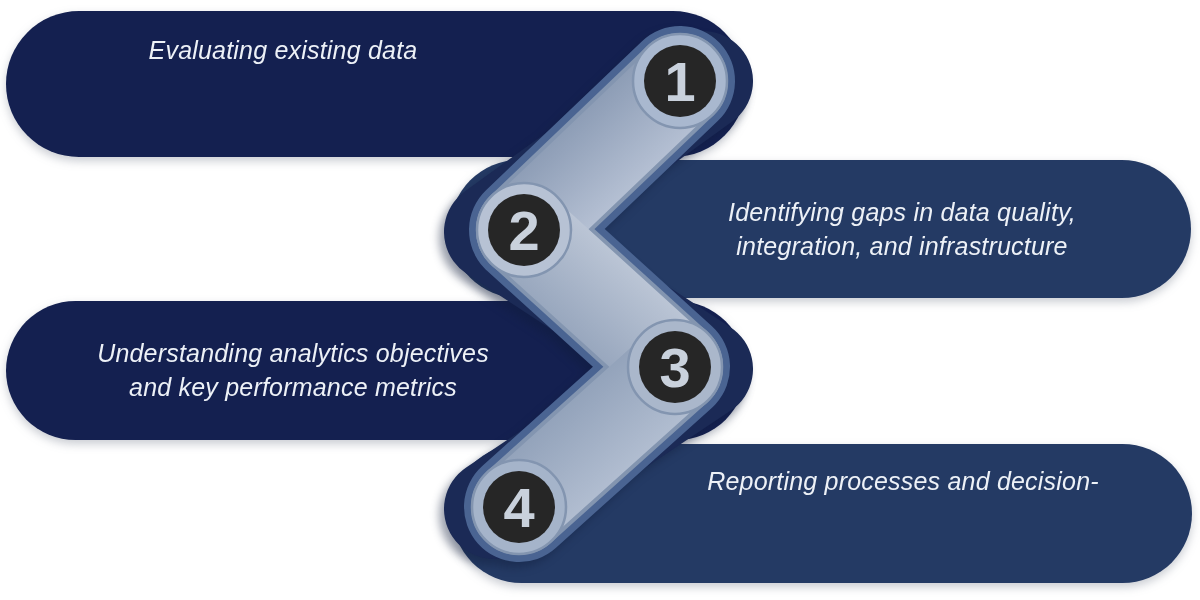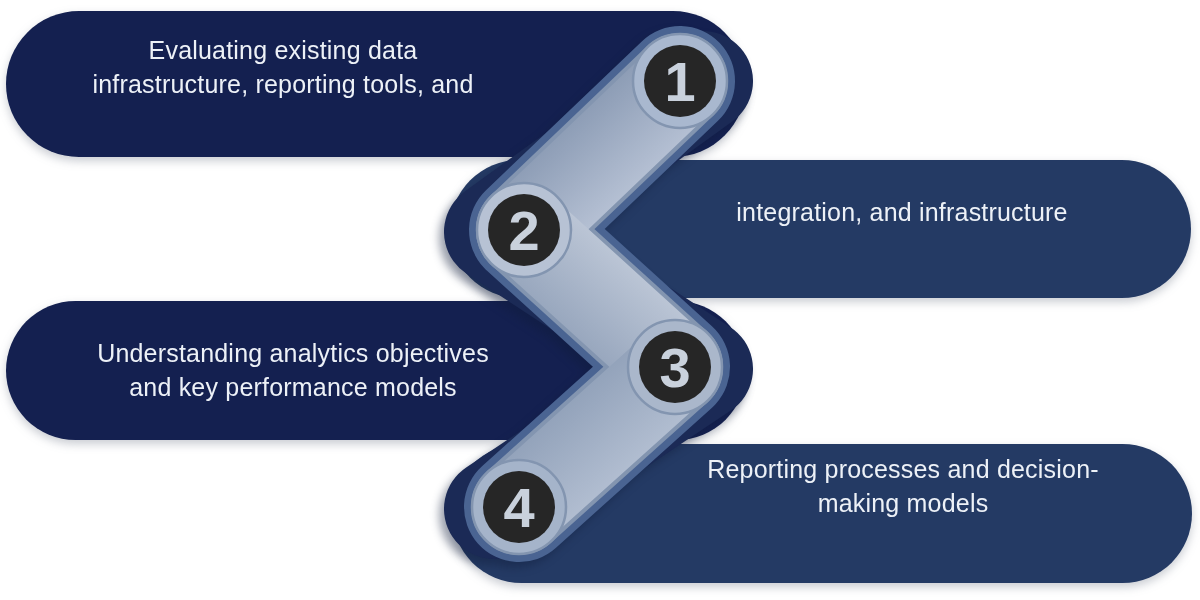--- a/index.html
+++ b/index.html
@@ -13,25 +13,26 @@
   .stage svg { position:absolute; left:0; top:0; }
   .pills-layer  { filter: drop-shadow(0px 4px 5px rgba(75,85,105,0.30)); }
   .ribbon-layer { filter: drop-shadow(-5px 6px 4px rgba(16,27,58,0.40)); }
   .pill-text {
     position:absolute;
     text-align:center;
     font-size:25px;
     line-height:34px;
     letter-spacing:0.2px;
     color:var(--text-color,#EDF1F7);
+    font-style:italic;
   }
   .t1 { left:23px;  top:33px;  width:520px; }
   .t2 { left:642px; top:195px; width:520px; }
   .t3 { left:33px;  top:336px; width:520px; }
-  .t4 { left:643px; top:452px; width:520px; }
+  .t4 { left:643px; top:464px; width:520px; }
   .num {
     position:absolute;
     width:90px; height:90px;
     display:flex; align-items:center; justify-content:center;
     font-size:56px; font-weight:bold;
     color:var(--number-color,#C9D1DC);
   }
   .n1 { left:635px; top:36px; }
   .n2 { left:479px; top:185px; }
   .n3 { left:630px; top:322px; }
@@ -91,27 +92,26 @@
     </g>
   </svg>
 
   <div class="num n1">1</div>
   <div class="num n2">2</div>
   <div class="num n3">3</div>
   <div class="num n4">4</div>
 
   <div class="pill-text t1">
     <div>Evaluating existing data</div>
-    <div>infrastructure, reporting tools, and</div>
   </div>
   <div class="pill-text t2">
+    <div>Identifying gaps in data quality,</div>
     <div>integration, and infrastructure</div>
   </div>
   <div class="pill-text t3">
     <div>Understanding analytics objectives</div>
-    <div>and key performance models</div>
+    <div>and key performance metrics</div>
   </div>
   <div class="pill-text t4">
     <div>Reporting processes and decision-</div>
-    <div>making models</div>
   </div>
 
 </div>
 
 </body></html>

